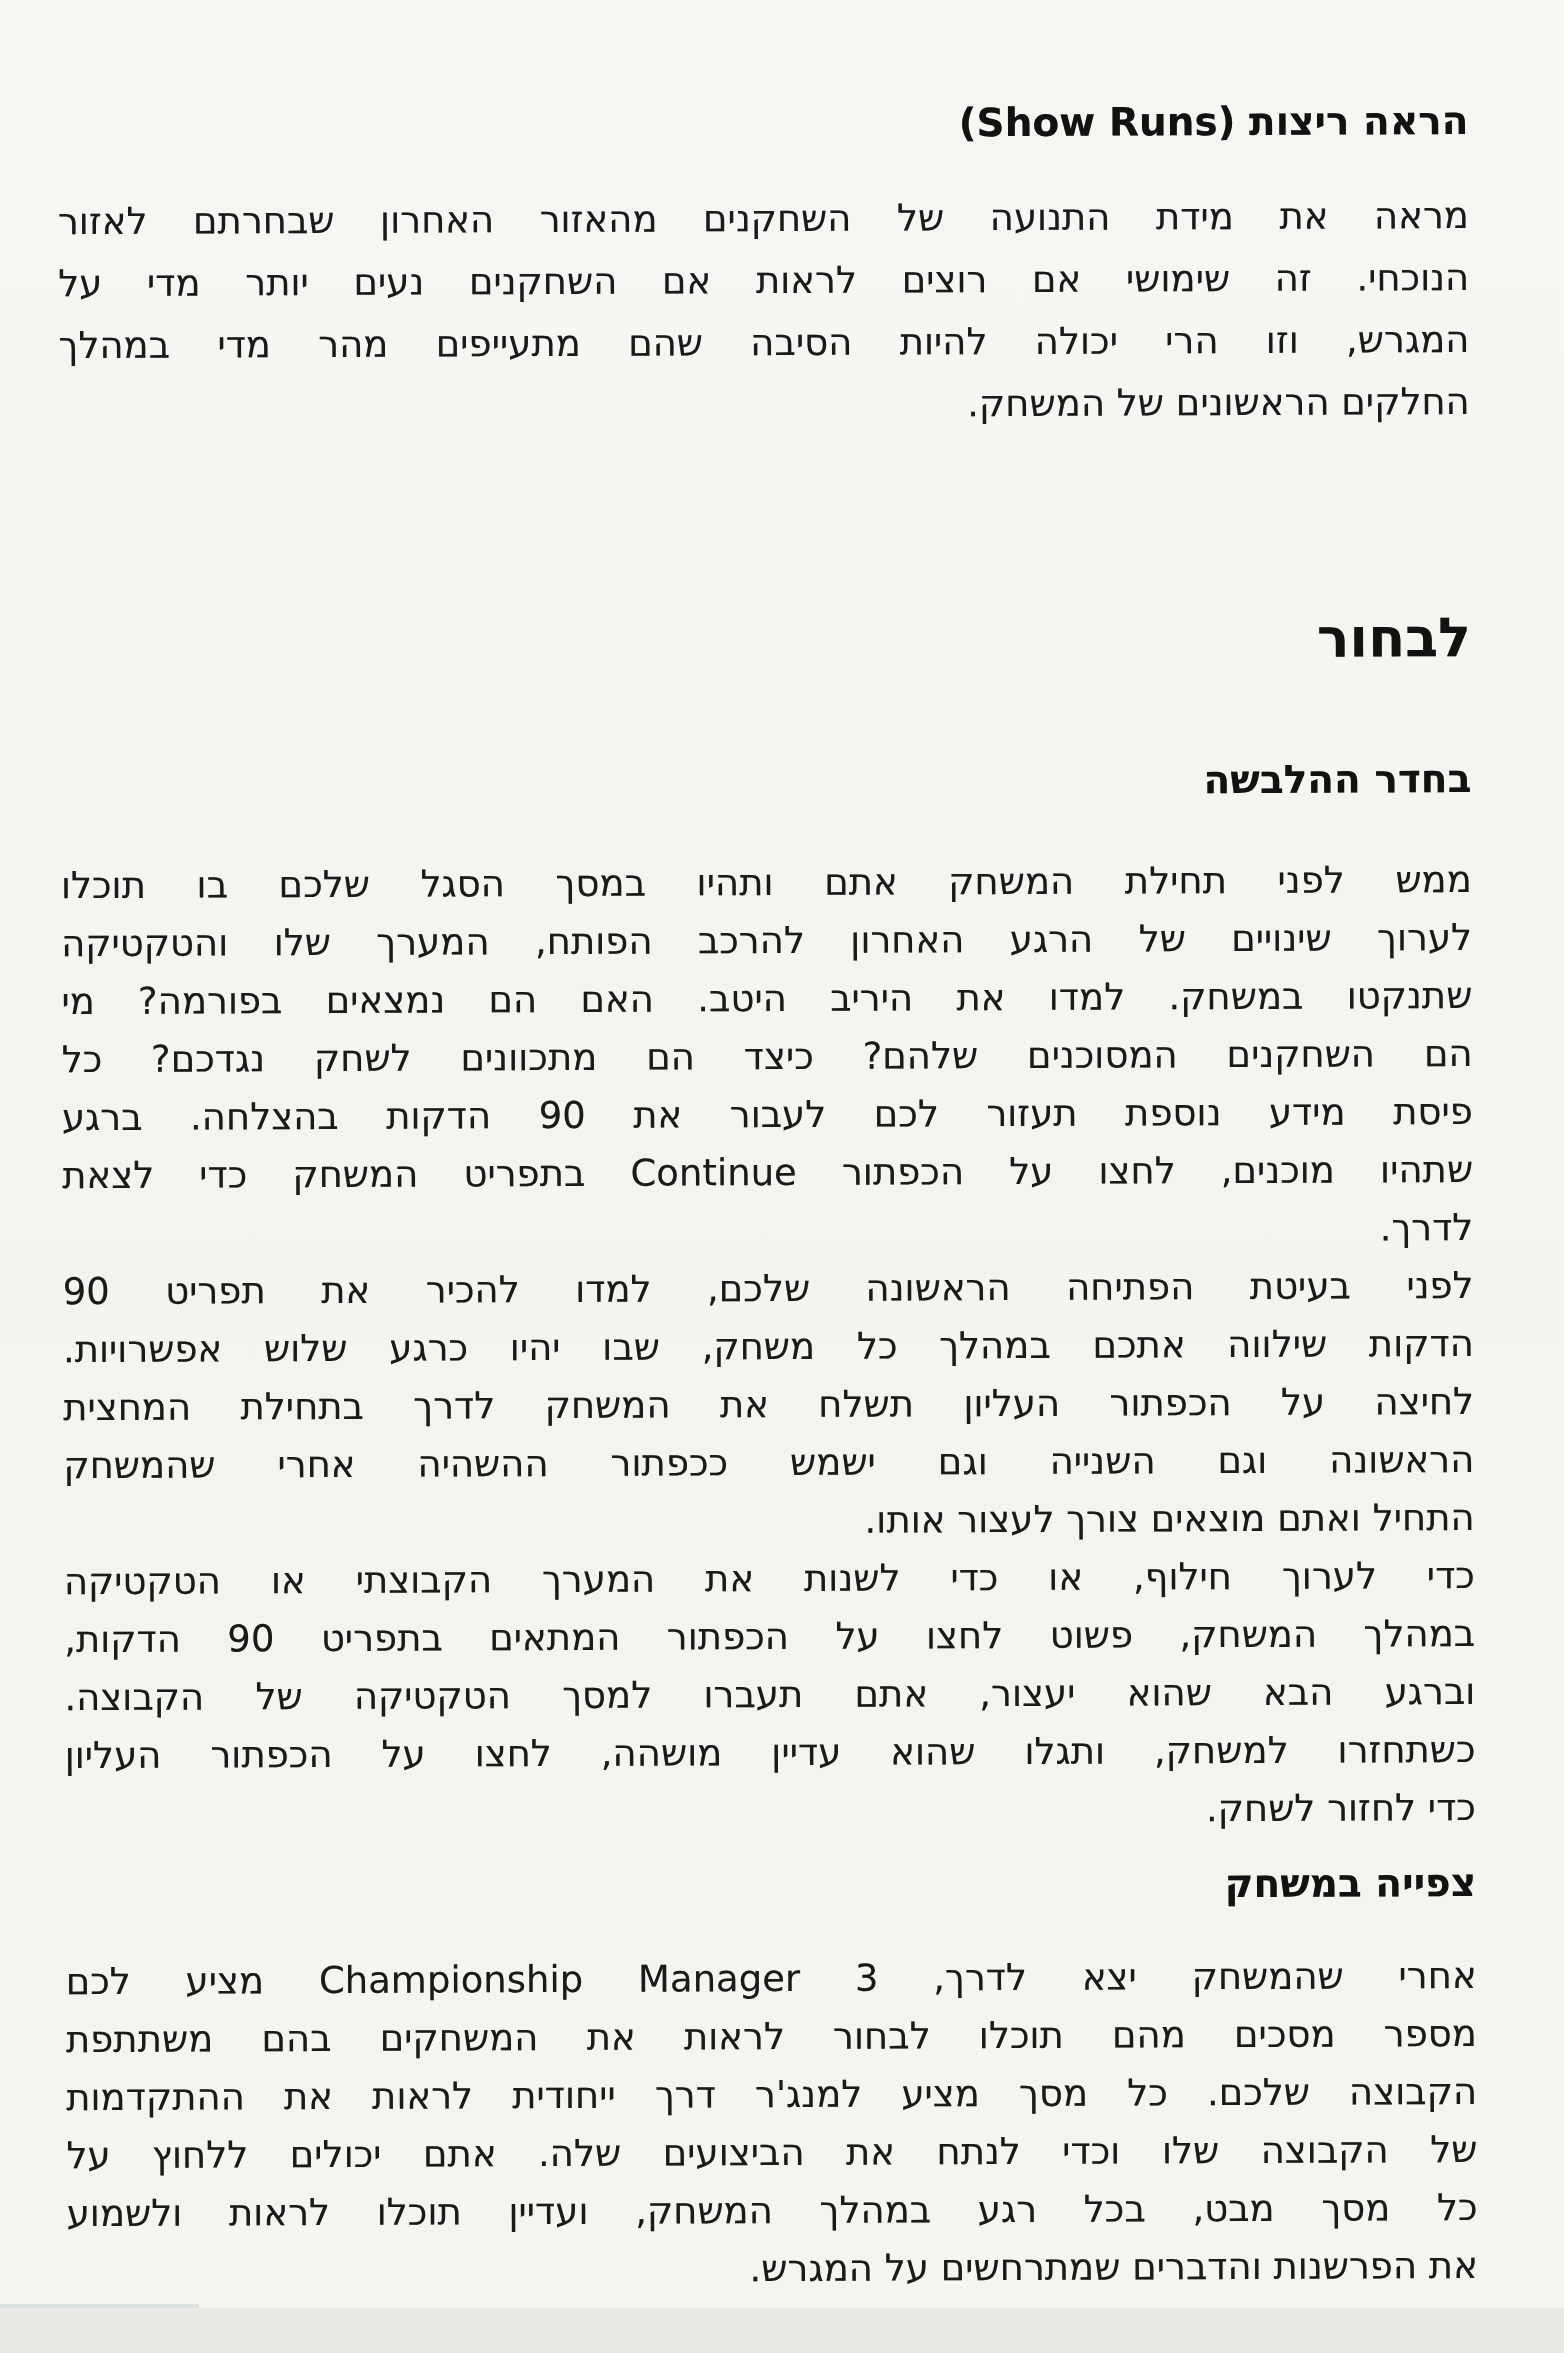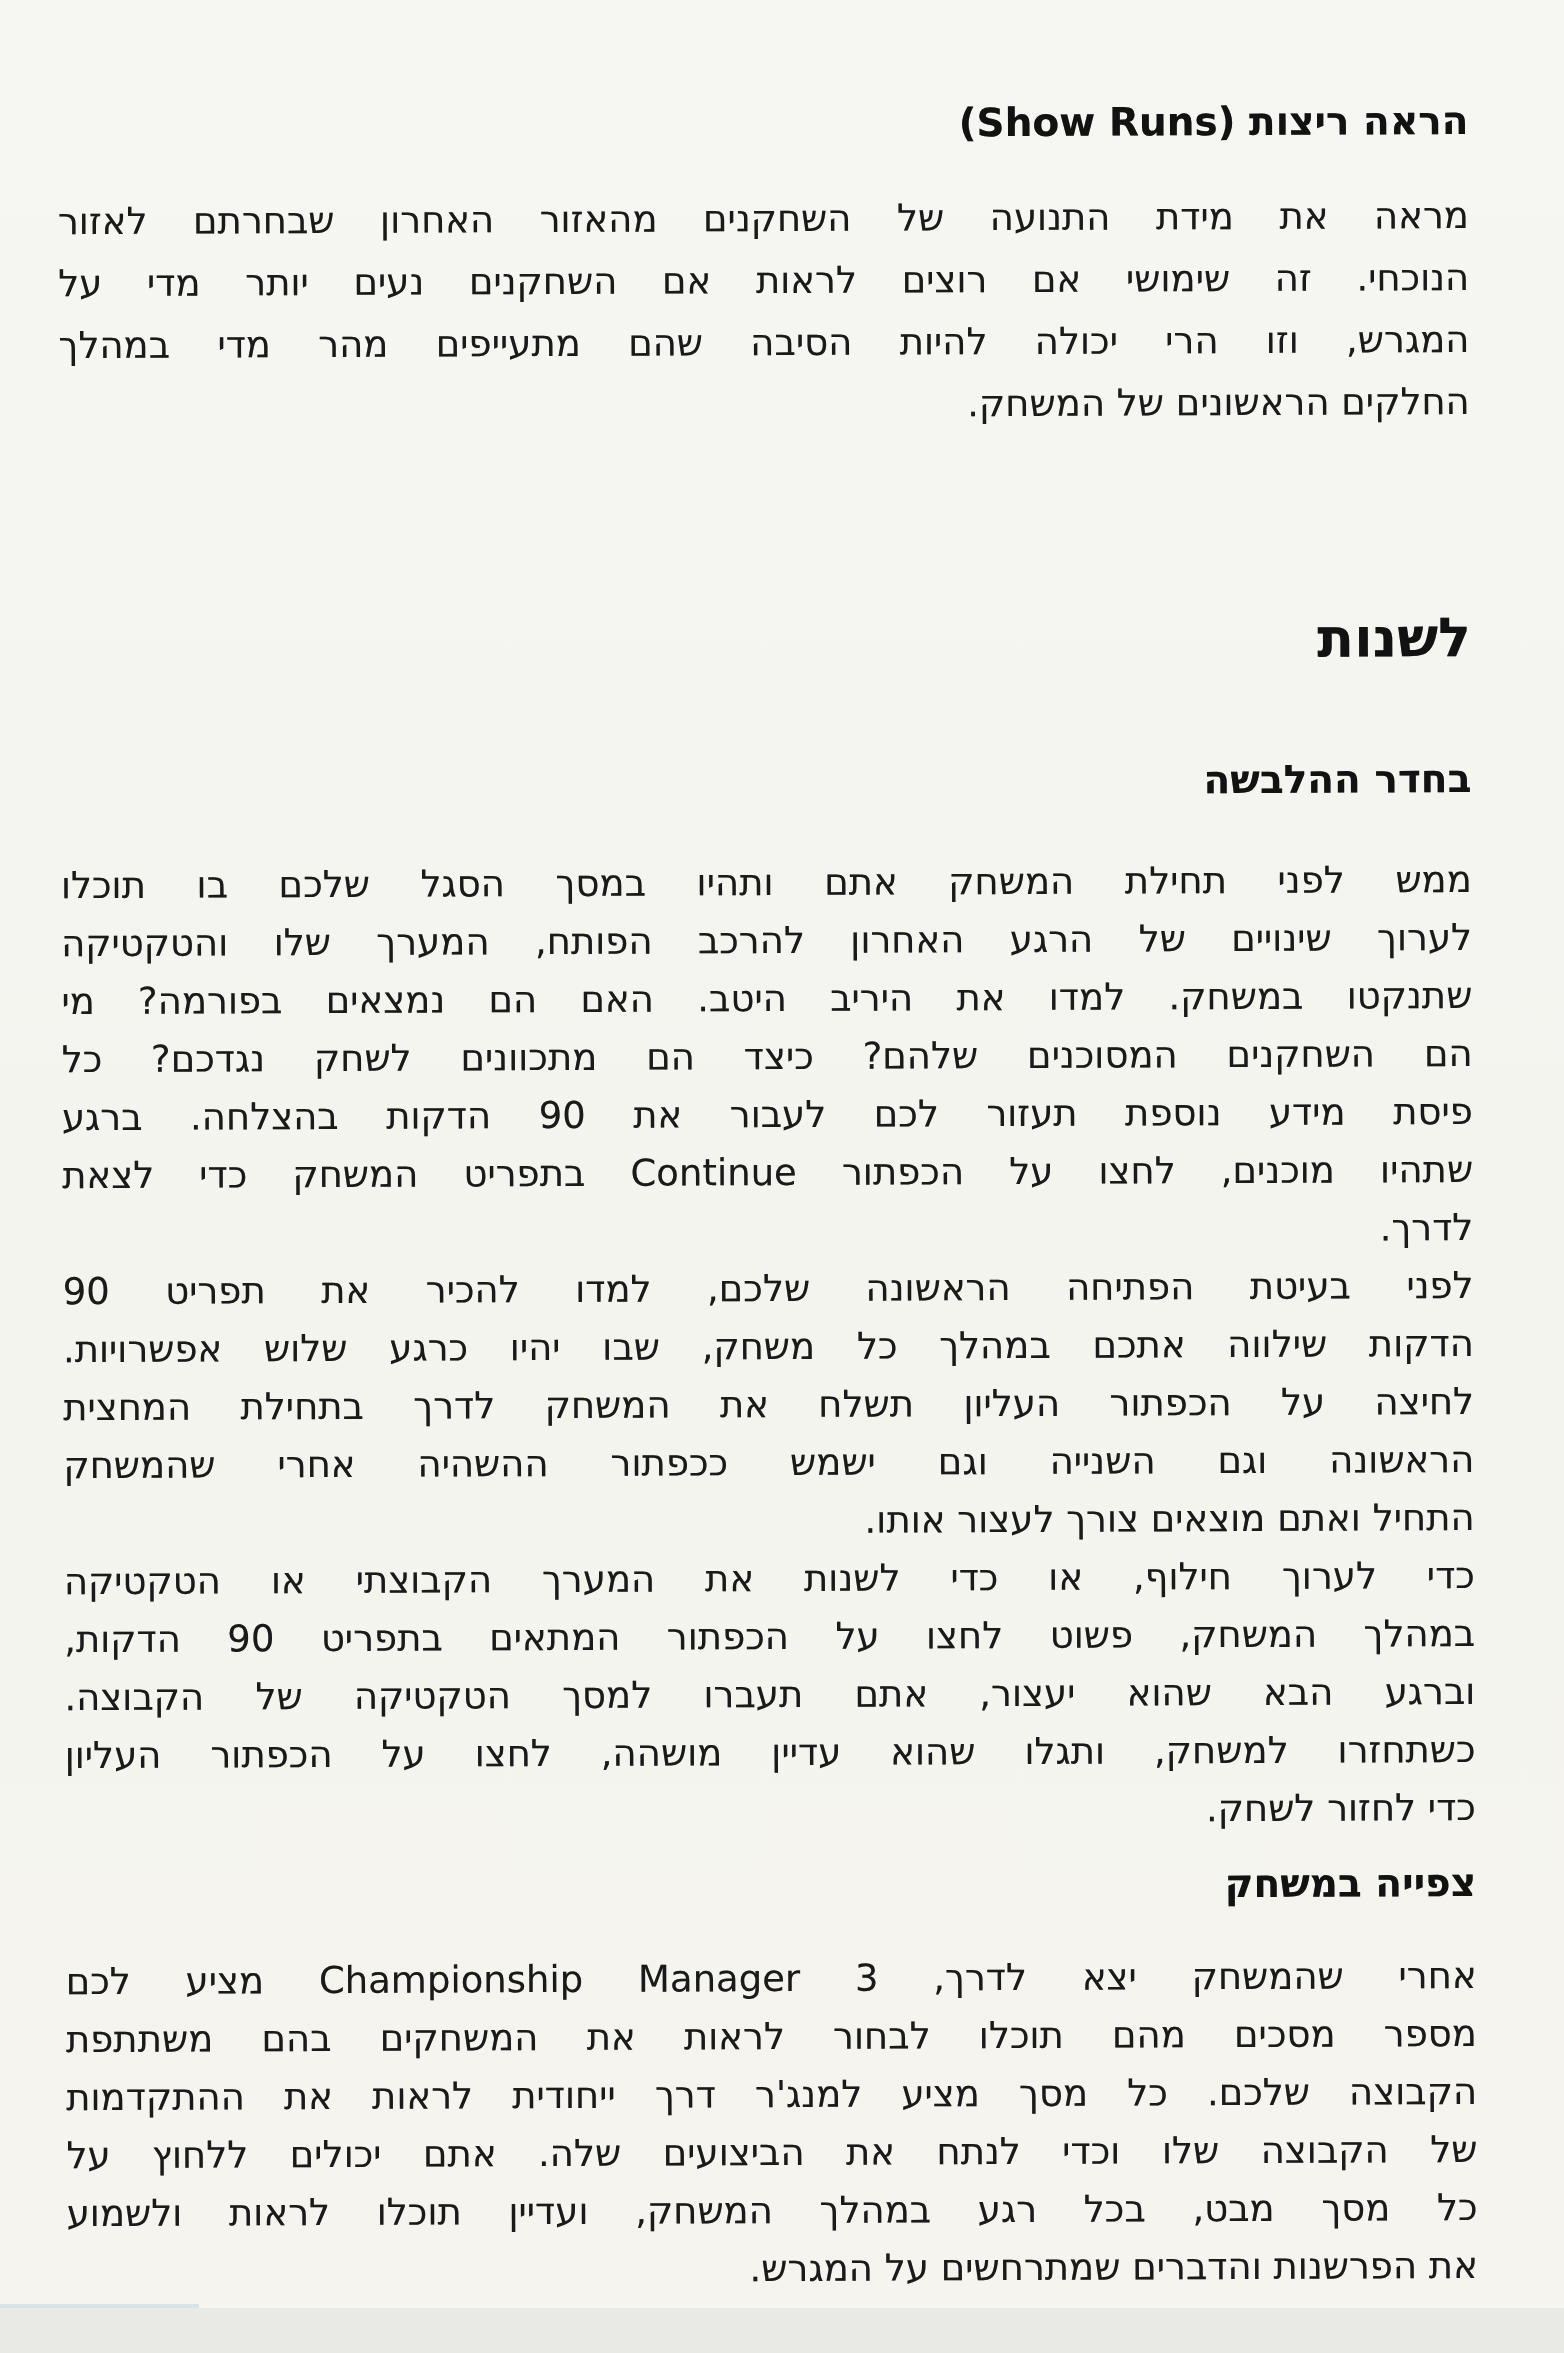--- a/index.html
+++ b/index.html
@@ -73,21 +73,21 @@
 
     <div class="h-section" id="heading-show-runs">הראה ריצות (Show Runs)</div>
 
     <div class="para" id="para-show-runs">
       <span class="line">מראה את מידת התנועה של השחקנים מהאזור האחרון שבחרתם לאזור</span>
       <span class="line">הנוכחי. זה שימושי אם רוצים לראות אם השחקנים נעים יותר מדי על</span>
       <span class="line">המגרש, וזו הרי יכולה להיות הסיבה שהם מתעייפים מהר מדי במהלך</span>
       <span class="line end">החלקים הראשונים של המשחק.</span>
     </div>
 
-    <div class="h-section" id="heading-match">לשנות</div>
+    <div class="h-section" id="heading-match">לבחור</div>
 
     <div class="h-section" id="sub-dressing">בחדר ההלבשה</div>
 
     <div class="para" id="para-dressing">
       <span class="line">ממש לפני תחילת המשחק אתם ותהיו במסך הסגל שלכם בו תוכלו</span>
       <span class="line">לערוך שינויים של הרגע האחרון להרכב הפותח, המערך שלו והטקטיקה</span>
       <span class="line">שתנקטו במשחק. למדו את היריב היטב. האם הם נמצאים בפורמה? מי</span>
       <span class="line">הם השחקנים המסוכנים שלהם? כיצד הם מתכוונים לשחק נגדכם? כל</span>
       <span class="line">פיסת מידע נוספת תעזור לכם לעבור את 90 הדקות בהצלחה. ברגע</span>
       <span class="line">שתהיו מוכנים, לחצו על הכפתור Continue בתפריט המשחק כדי לצאת</span>

